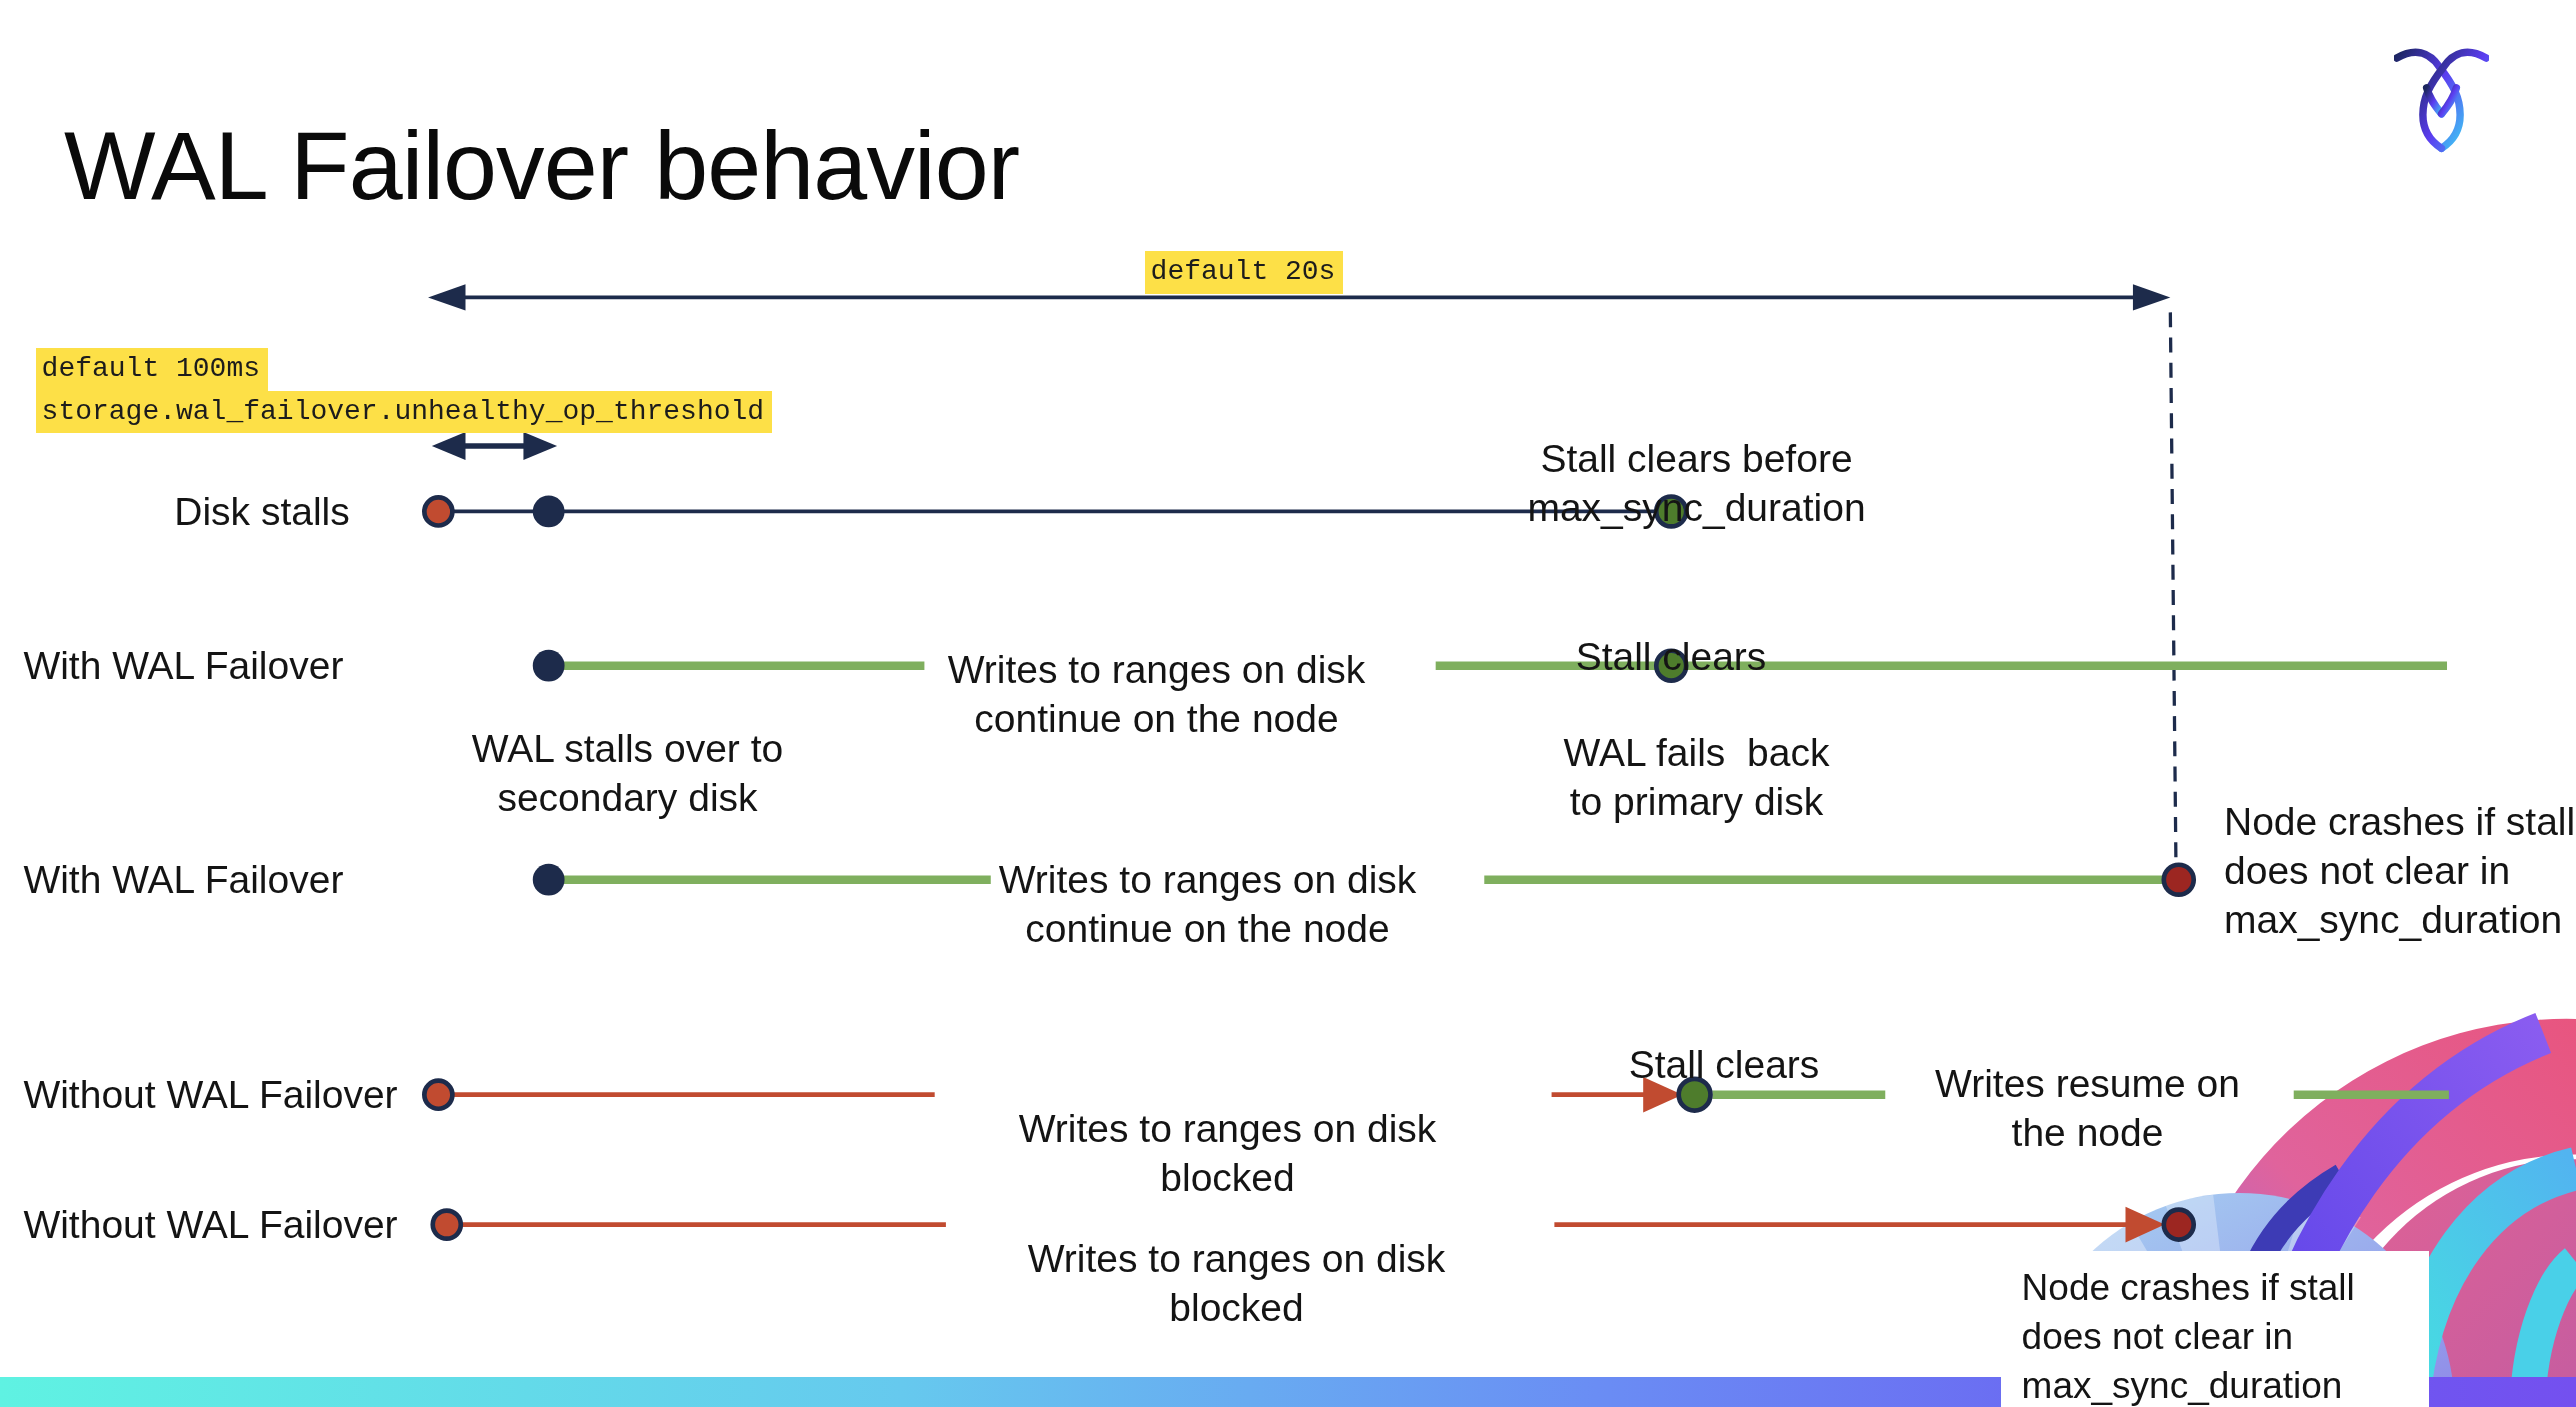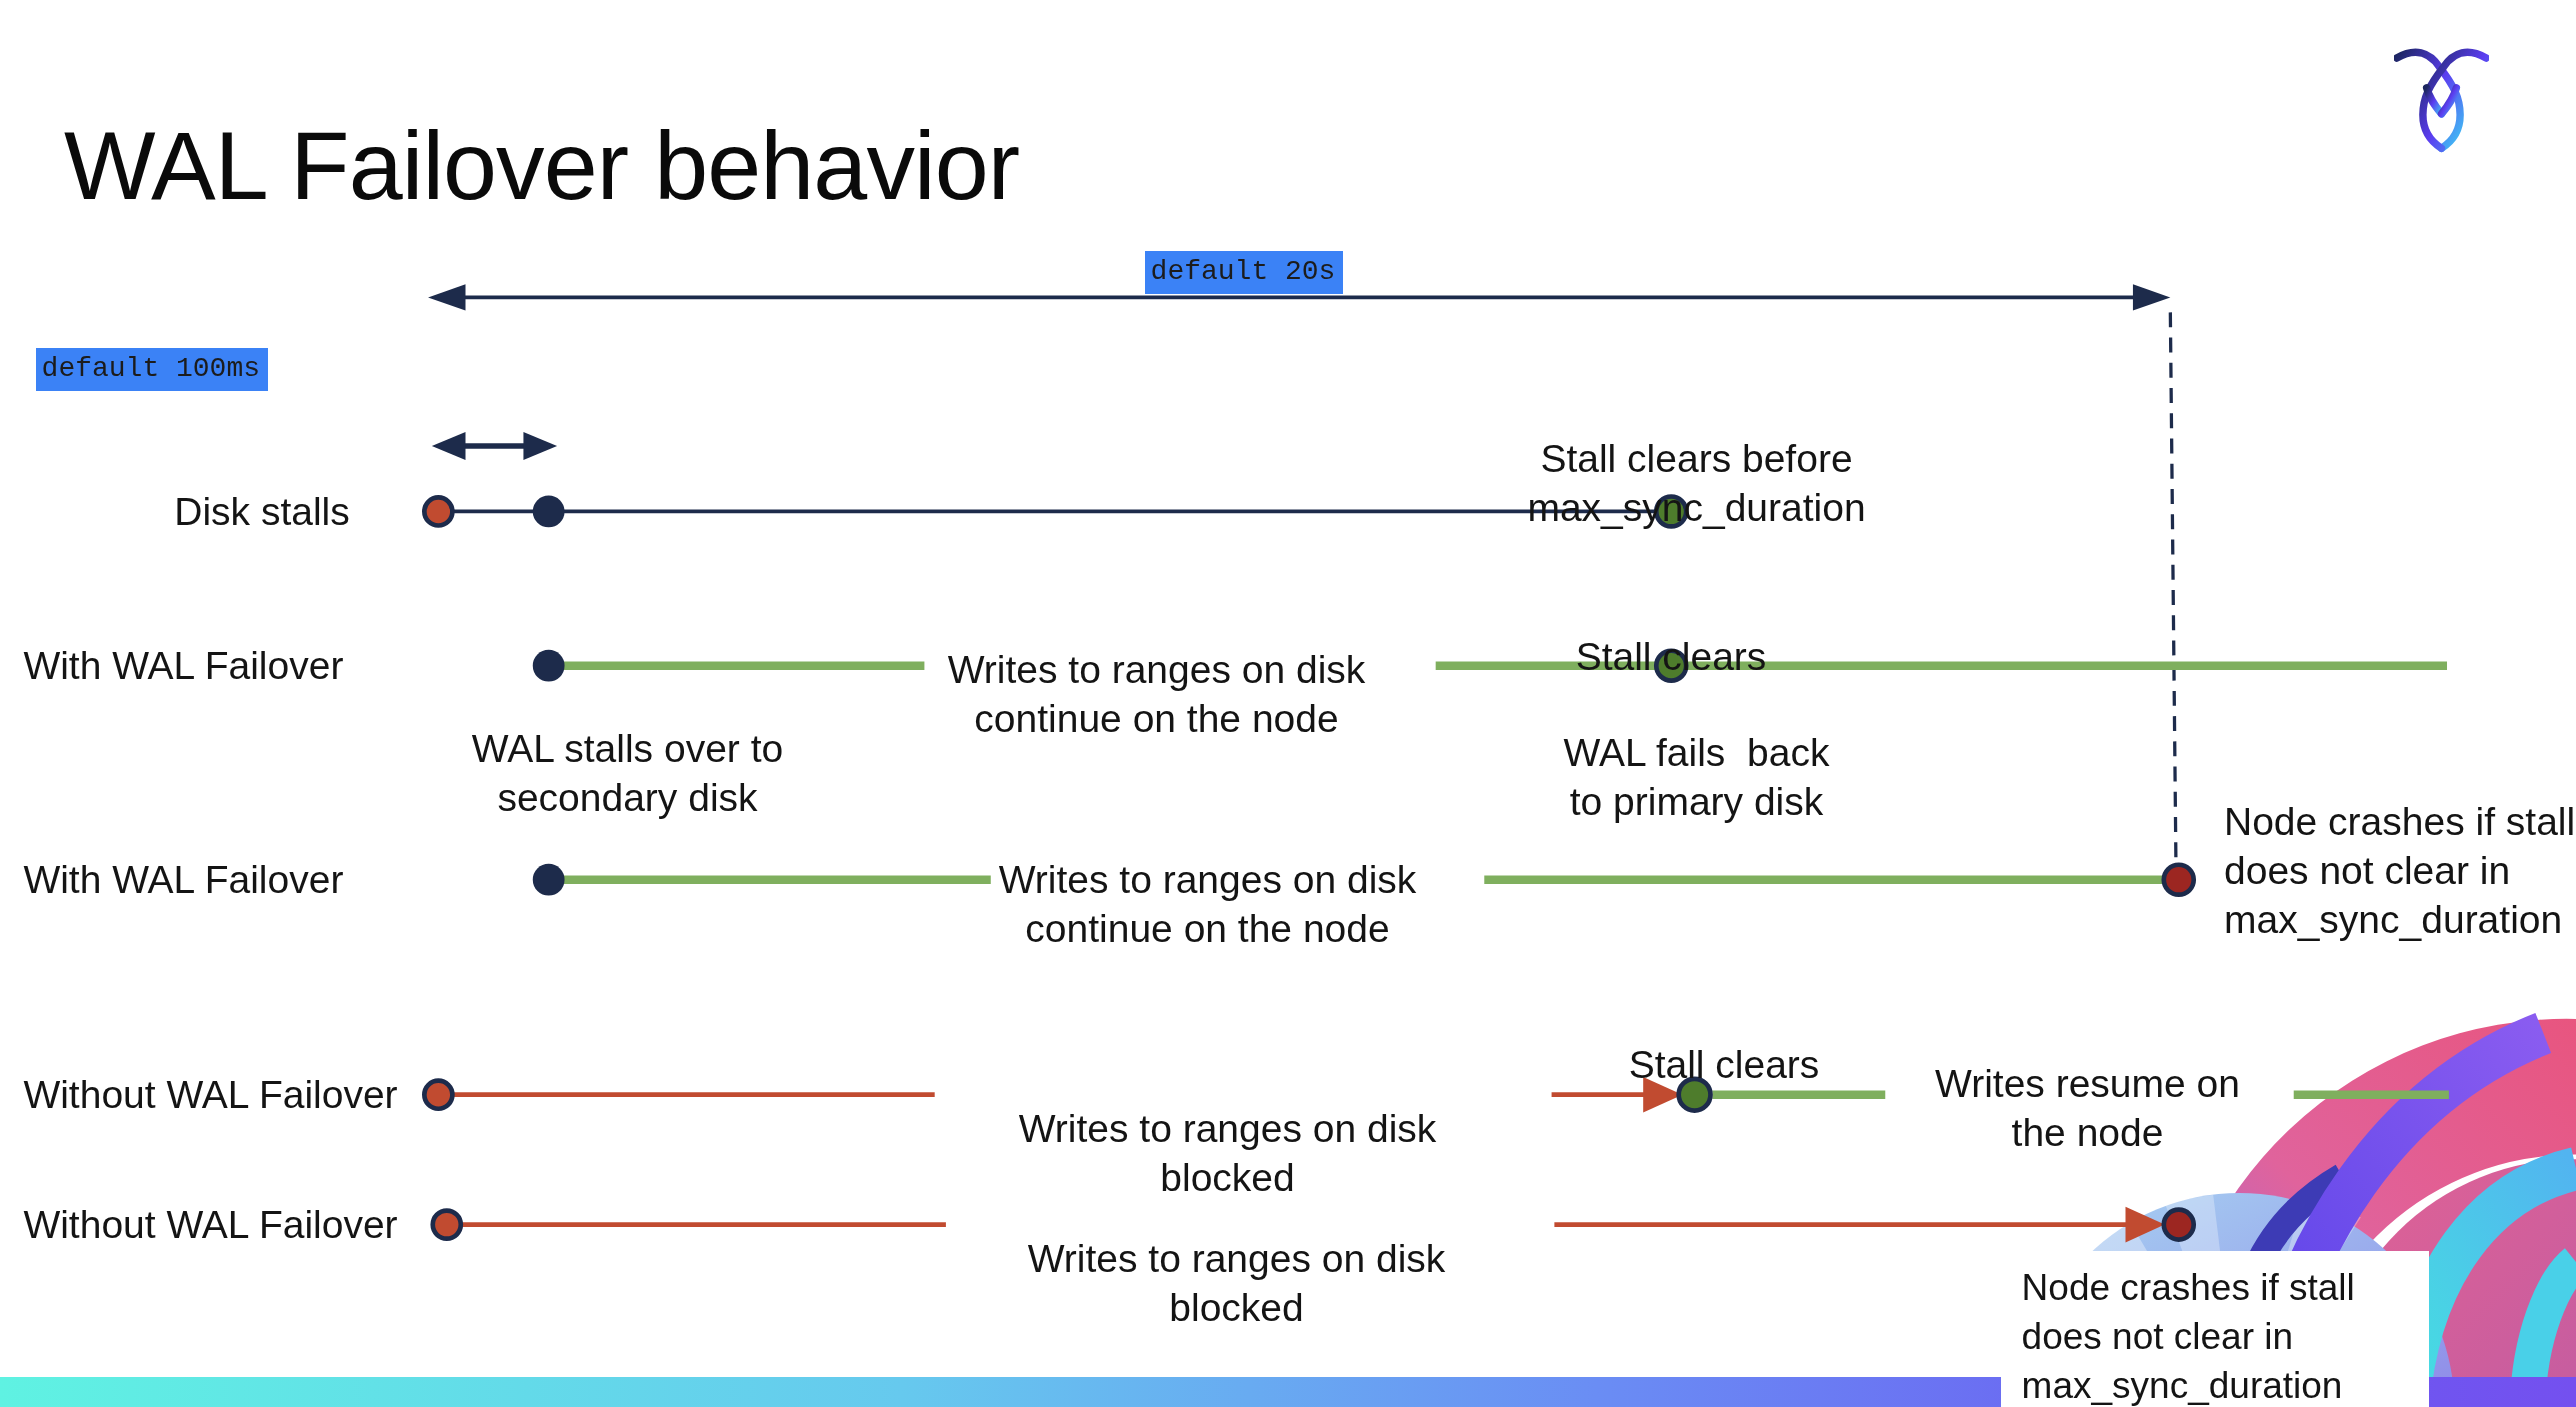--- a/index.html
+++ b/index.html
@@ -3,21 +3,21 @@
 <meta charset="utf-8">
 <style>
   html,body{margin:0;padding:0;}
   body{width:2576px;height:1408px;position:relative;overflow:hidden;background:#ffffff;
        font-family:"Liberation Sans",sans-serif;color:#141414;}
   .lbl{position:absolute;font-size:39px;line-height:1.26;color:#141414;white-space:pre-wrap;z-index:6;}
   .center{text-align:center;margin-top:31px;}
   .right{text-align:center;}
   .mono{position:absolute;font-family:"Liberation Mono","DejaVu Sans Mono",monospace;
         font-size:28px;line-height:39px;color:#1c1c1c;z-index:6;}
-  .mono span{background:#3b82f6;padding:0.9px 7.5px 2.8px 5.6px;display:inline-block;}
+  .mono span{background:#fde047;padding:0.9px 7.5px 2.8px 5.6px;display:inline-block;}
   #title{position:absolute;left:64px;top:45px;font-size:97px;font-weight:400;
          letter-spacing:-0.9px;color:#0a0a0a;z-index:6;}
   #diagram-svg{position:absolute;left:0;top:0;z-index:5;}
   #art-svg{position:absolute;right:0;bottom:0;z-index:1;}
   #bottom-bar{position:absolute;left:0;bottom:0;width:2576px;height:31px;z-index:2;
               background:linear-gradient(90deg,#5ff2e2 0%,#66c9ee 35%,#6a8df4 62%,#6b5af1 88%,#7450ef 100%);}
   #logo{position:absolute;left:2394px;top:45px;z-index:6;}
   #crash-box{position:absolute;left:2001px;top:1251px;width:428px;height:157px;
              background:#ffffff;z-index:6;}
   #crash-box .inner{position:absolute;left:20.6px;top:13px;font-size:37px;line-height:1.32;
@@ -138,20 +138,21 @@
   </g>
 </svg>
 
 <h1 id="title">WAL Failover behavior</h1>
 
 <div class="mono" style="left:1145px;top:251px;">
   <span>default 20s</span><br>
 </div>
 <div class="mono" style="left:36px;top:348px;">
   <span>default 100ms</span><br>
+  <span>storage.wal_failover.unhealthy_op_threshold</span>
 </div>
 
 <div class="lbl right" style="left:122px;top:487px;width:280px;">Disk stalls</div>
 <div class="lbl" style="left:23.4px;top:641px;width:393px;">With WAL Failover</div>
 <div class="lbl" style="left:23.4px;top:855px;width:393px;">With WAL Failover</div>
 <div class="lbl" style="left:23.4px;top:1070px;width:393px;">Without WAL Failover</div>
 <div class="lbl" style="left:23.4px;top:1200px;width:393px;">Without WAL Failover</div>
 
 <div class="lbl center" style="left:1416px;top:403px;width:561px;">Stall clears before
 max_sync_duration</div>

